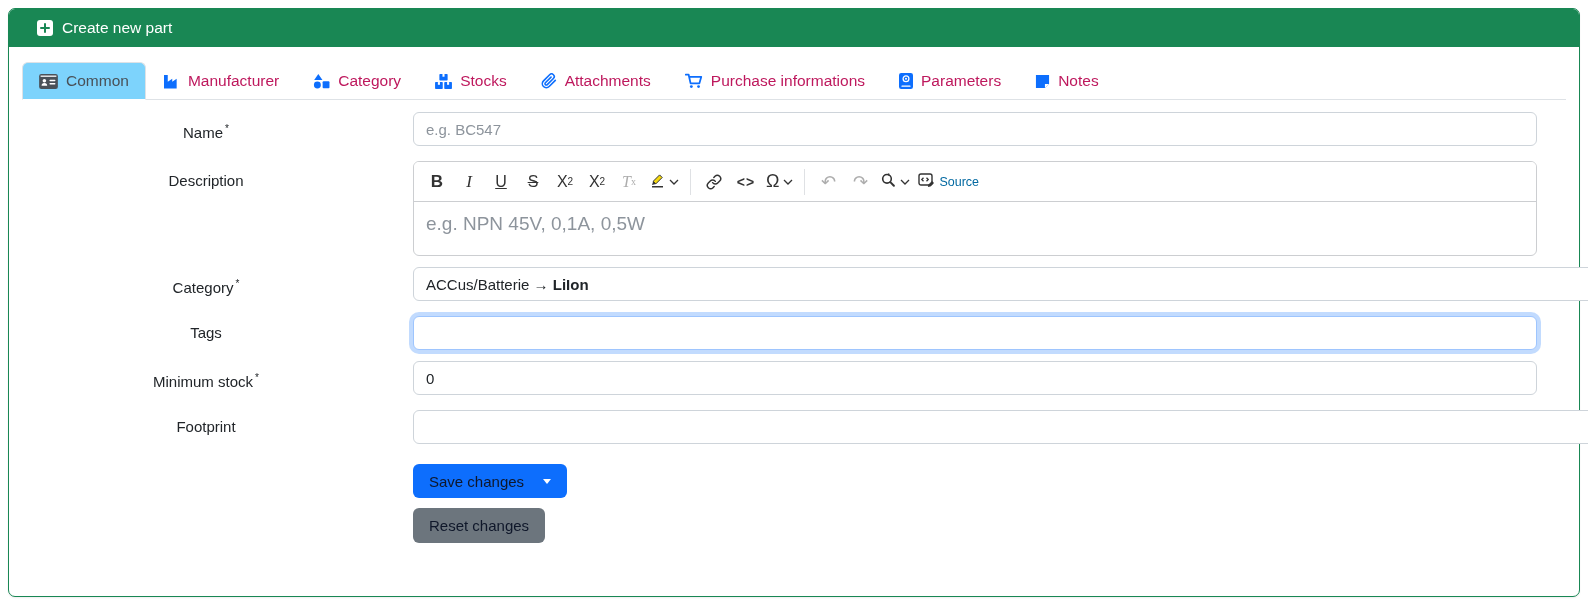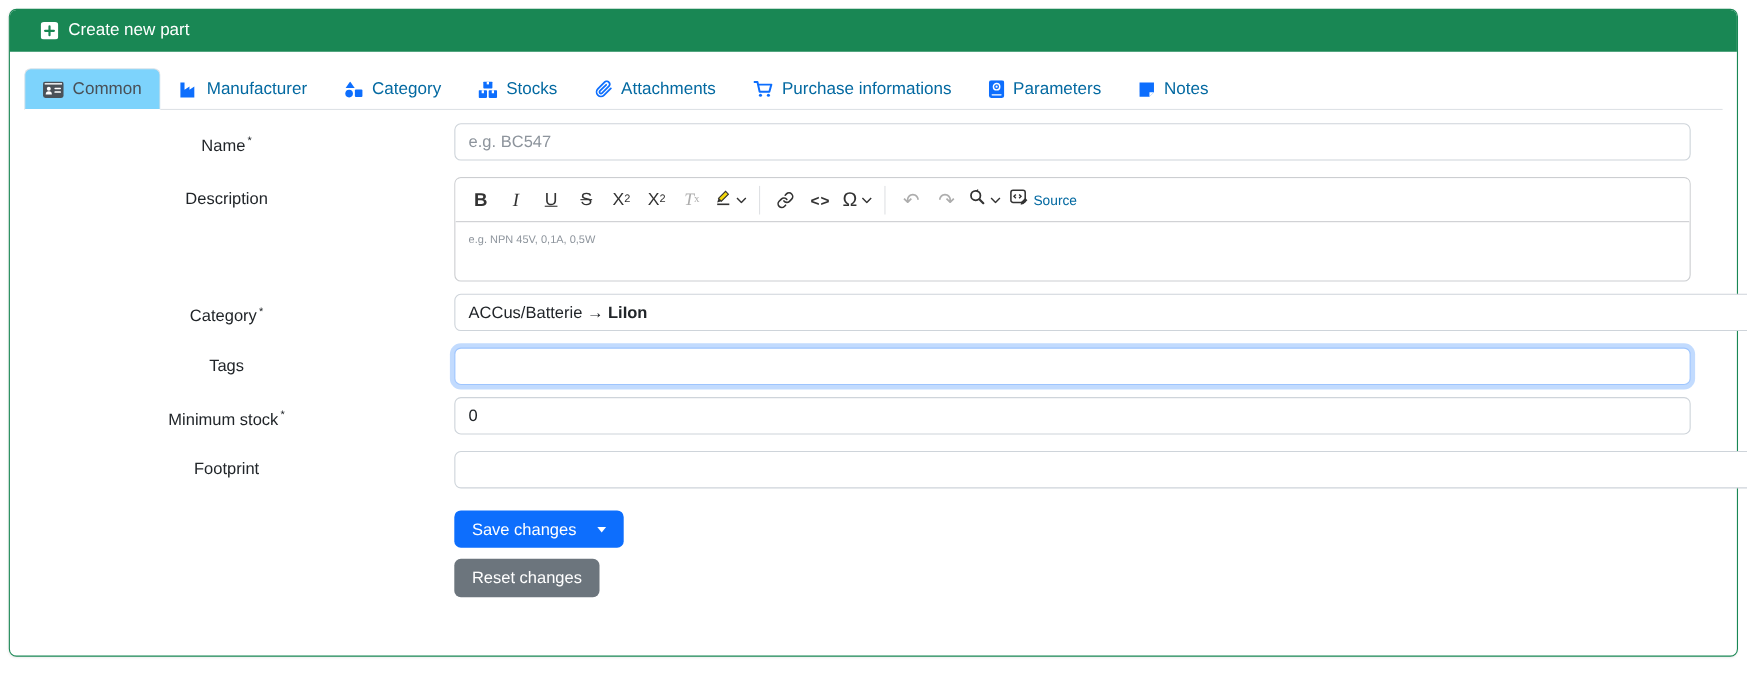--- a/index.html
+++ b/index.html
@@ -7,21 +7,21 @@
     font-family:"Liberation Sans","DejaVu Sans",sans-serif; font-size:15px; color:#212529; }
   .card { position:absolute; left:8px; top:8px; width:1572px; min-height:589px;
     background:#fff; border:1px solid #198754; border-radius:7px; box-shadow:0 1px 2px rgba(0,0,0,.07); }
   .card-header { height:38px; background:#198754; border-radius:6px 6px 0 0;
     display:flex; align-items:center; padding:0 28px; gap:9px; color:#fff; font-size:15.5px; }
   .card-body { padding:15px 13px 20px 13px; }
 
   
   .nav-tabs { display:flex; list-style:none; border-bottom:1px solid #dee2e6; align-items:flex-end; }
   .nav-link { display:flex; align-items:center; gap:8px; padding:9px 16px; font-size:15.5px;
-    color:#0369a1; cursor:pointer; border:1px solid transparent; border-radius:6px 6px 0 0; margin-bottom:-1px; }
+    color:#be185d; cursor:pointer; border:1px solid transparent; border-radius:6px 6px 0 0; margin-bottom:-1px; }
   .nav-link.active { color:#495057; background:#7dd3fc; border-color:#dee2e6 #dee2e6 #fff #dee2e6; }
   .tab-icon { flex:0 0 auto; display:inline-flex; }
 
   
   .part-form { margin-top:12px; }
   .form-row { display:flex; margin-bottom:11px; }
   .col-label { flex:0 0 391px; text-align:center; padding-right:23px; font-weight:normal; line-height:34px; }
   .col-label.toolbar-align { line-height:40px; }
   .col-input { flex:0 0 1124px; position:relative; }
   .req { font-size:10px; vertical-align:6px; margin-left:2px; color:#212529; }
@@ -48,26 +48,26 @@
   .g-italic { font-family:"Liberation Serif","DejaVu Serif",serif; font-style:italic; font-size:17px; }
   .g-under { text-decoration:underline; font-size:16px; }
   .g-strike { text-decoration:line-through; font-size:16px; }
   .g-sub sub, .g-sup sup { font-size:10px; }
   .g-tx { font-family:"Liberation Serif","DejaVu Serif",serif; font-style:italic; font-size:16px; }
   .g-tx .tx-x { font-size:10px; font-style:normal; vertical-align:-3px; }
   .g-code { font-size:14px; letter-spacing:1px; font-weight:600; }
   .g-omega { font-size:18px; }
   .g-undo { font-size:18px; line-height:1; }
   .src-label { font-size:12.5px; margin-left:4px; color:#0369a1; }
-  .ck-content { min-height:53px; padding:11px 12px; font-size:10px; }
+  .ck-content { min-height:53px; padding:11px 12px; font-size:19px; }
   .ck-placeholder { color:#8d949c; }
 
   
   .btn-row { display:flex; margin-bottom:10px; }
-  .btn { height:34px; border:none; border-radius:6px; font-size:15px; color:#ffffff;
+  .btn { height:34px; border:none; border-radius:6px; font-size:15px; color:#0f172a;
     padding:0 16px; display:inline-flex; align-items:center; cursor:pointer; font-family:inherit;justify-content:space-between; }
   .btn-primary { background:#0d6efd; margin-top:9px; }
   .btn-secondary { background:#6c757d; height:35px; }
   .caret-down { width:0; height:0; border-left:4.5px solid transparent; border-right:4.5px solid transparent;
     border-top:5px solid #fff; margin-left:19px; }
 </style>
 </head>
 <body>
 
 <div class="card">

